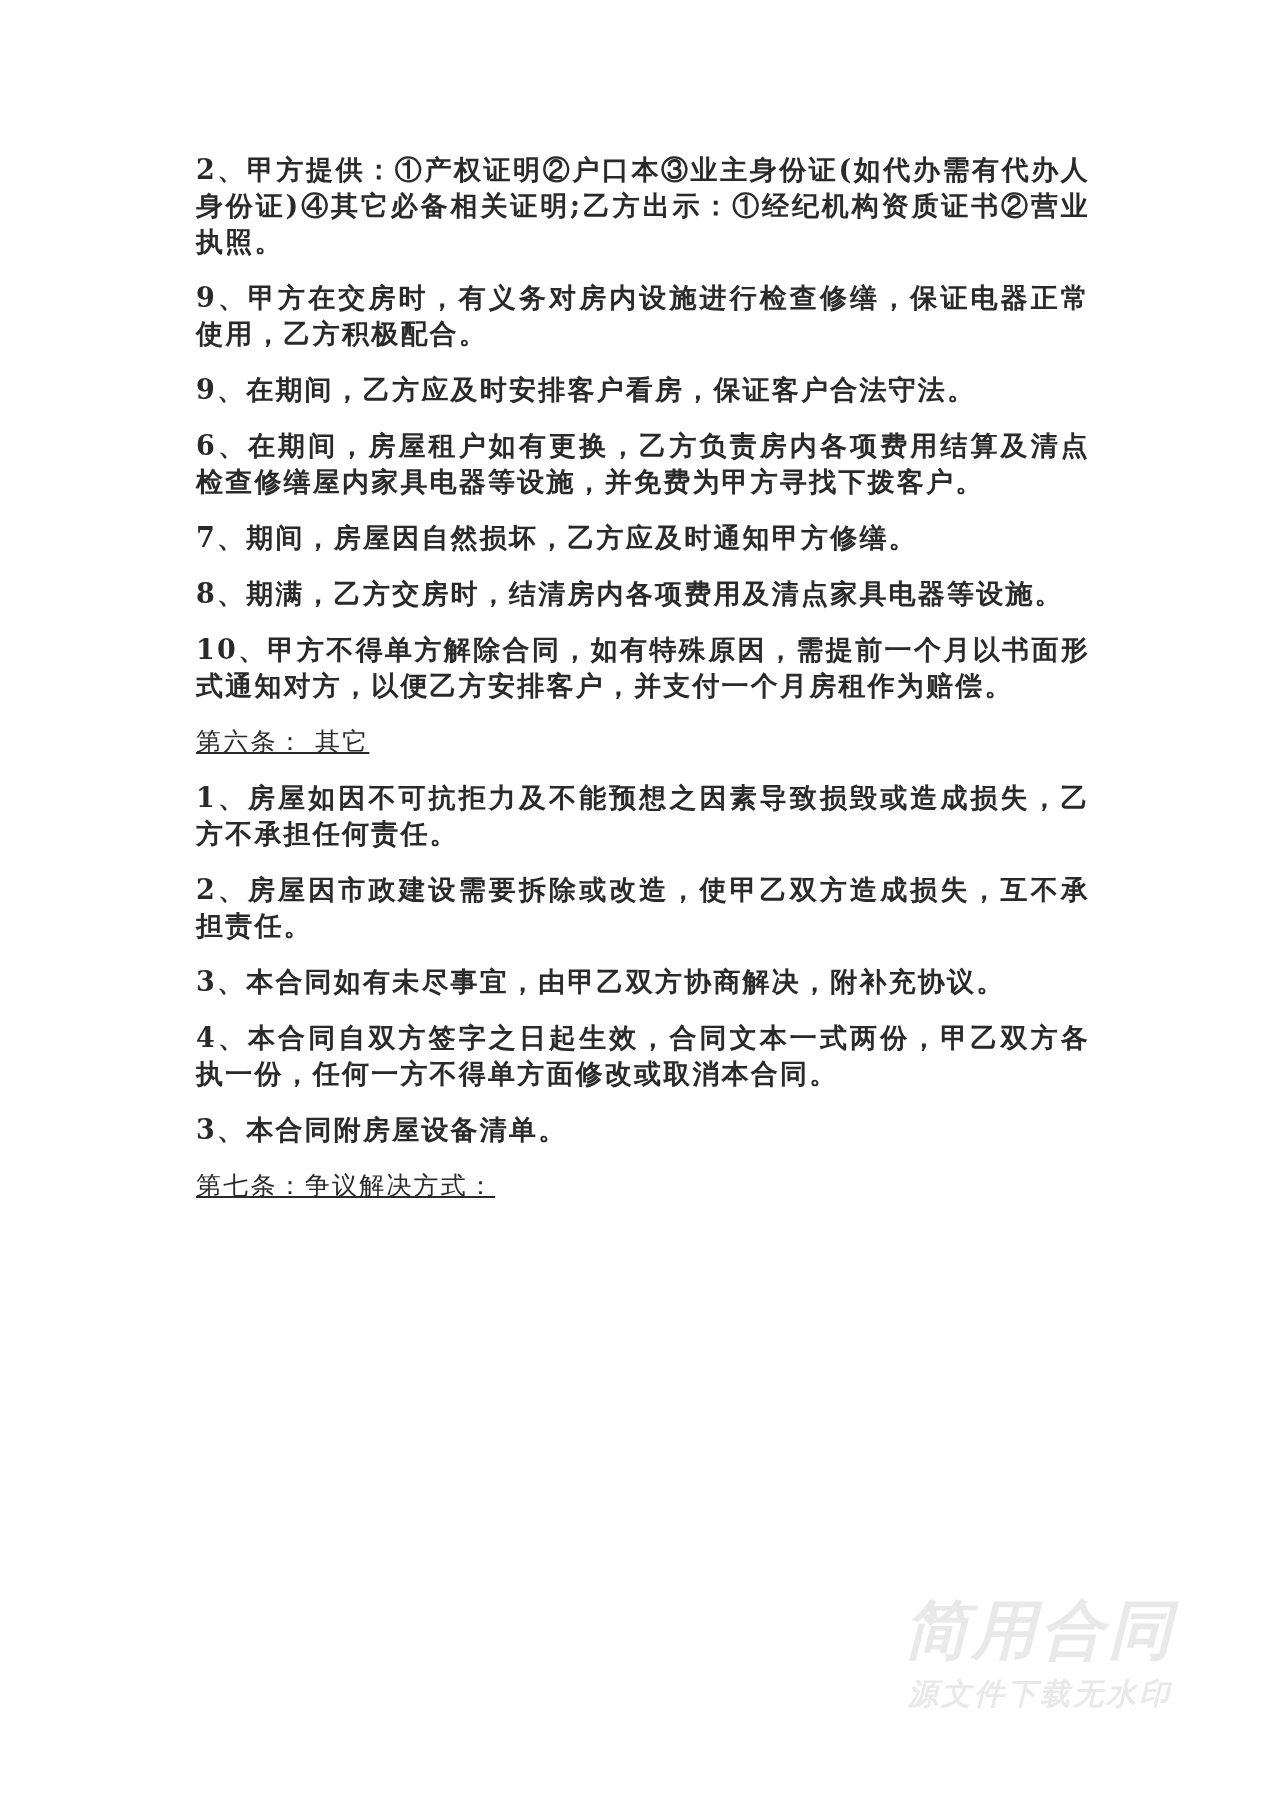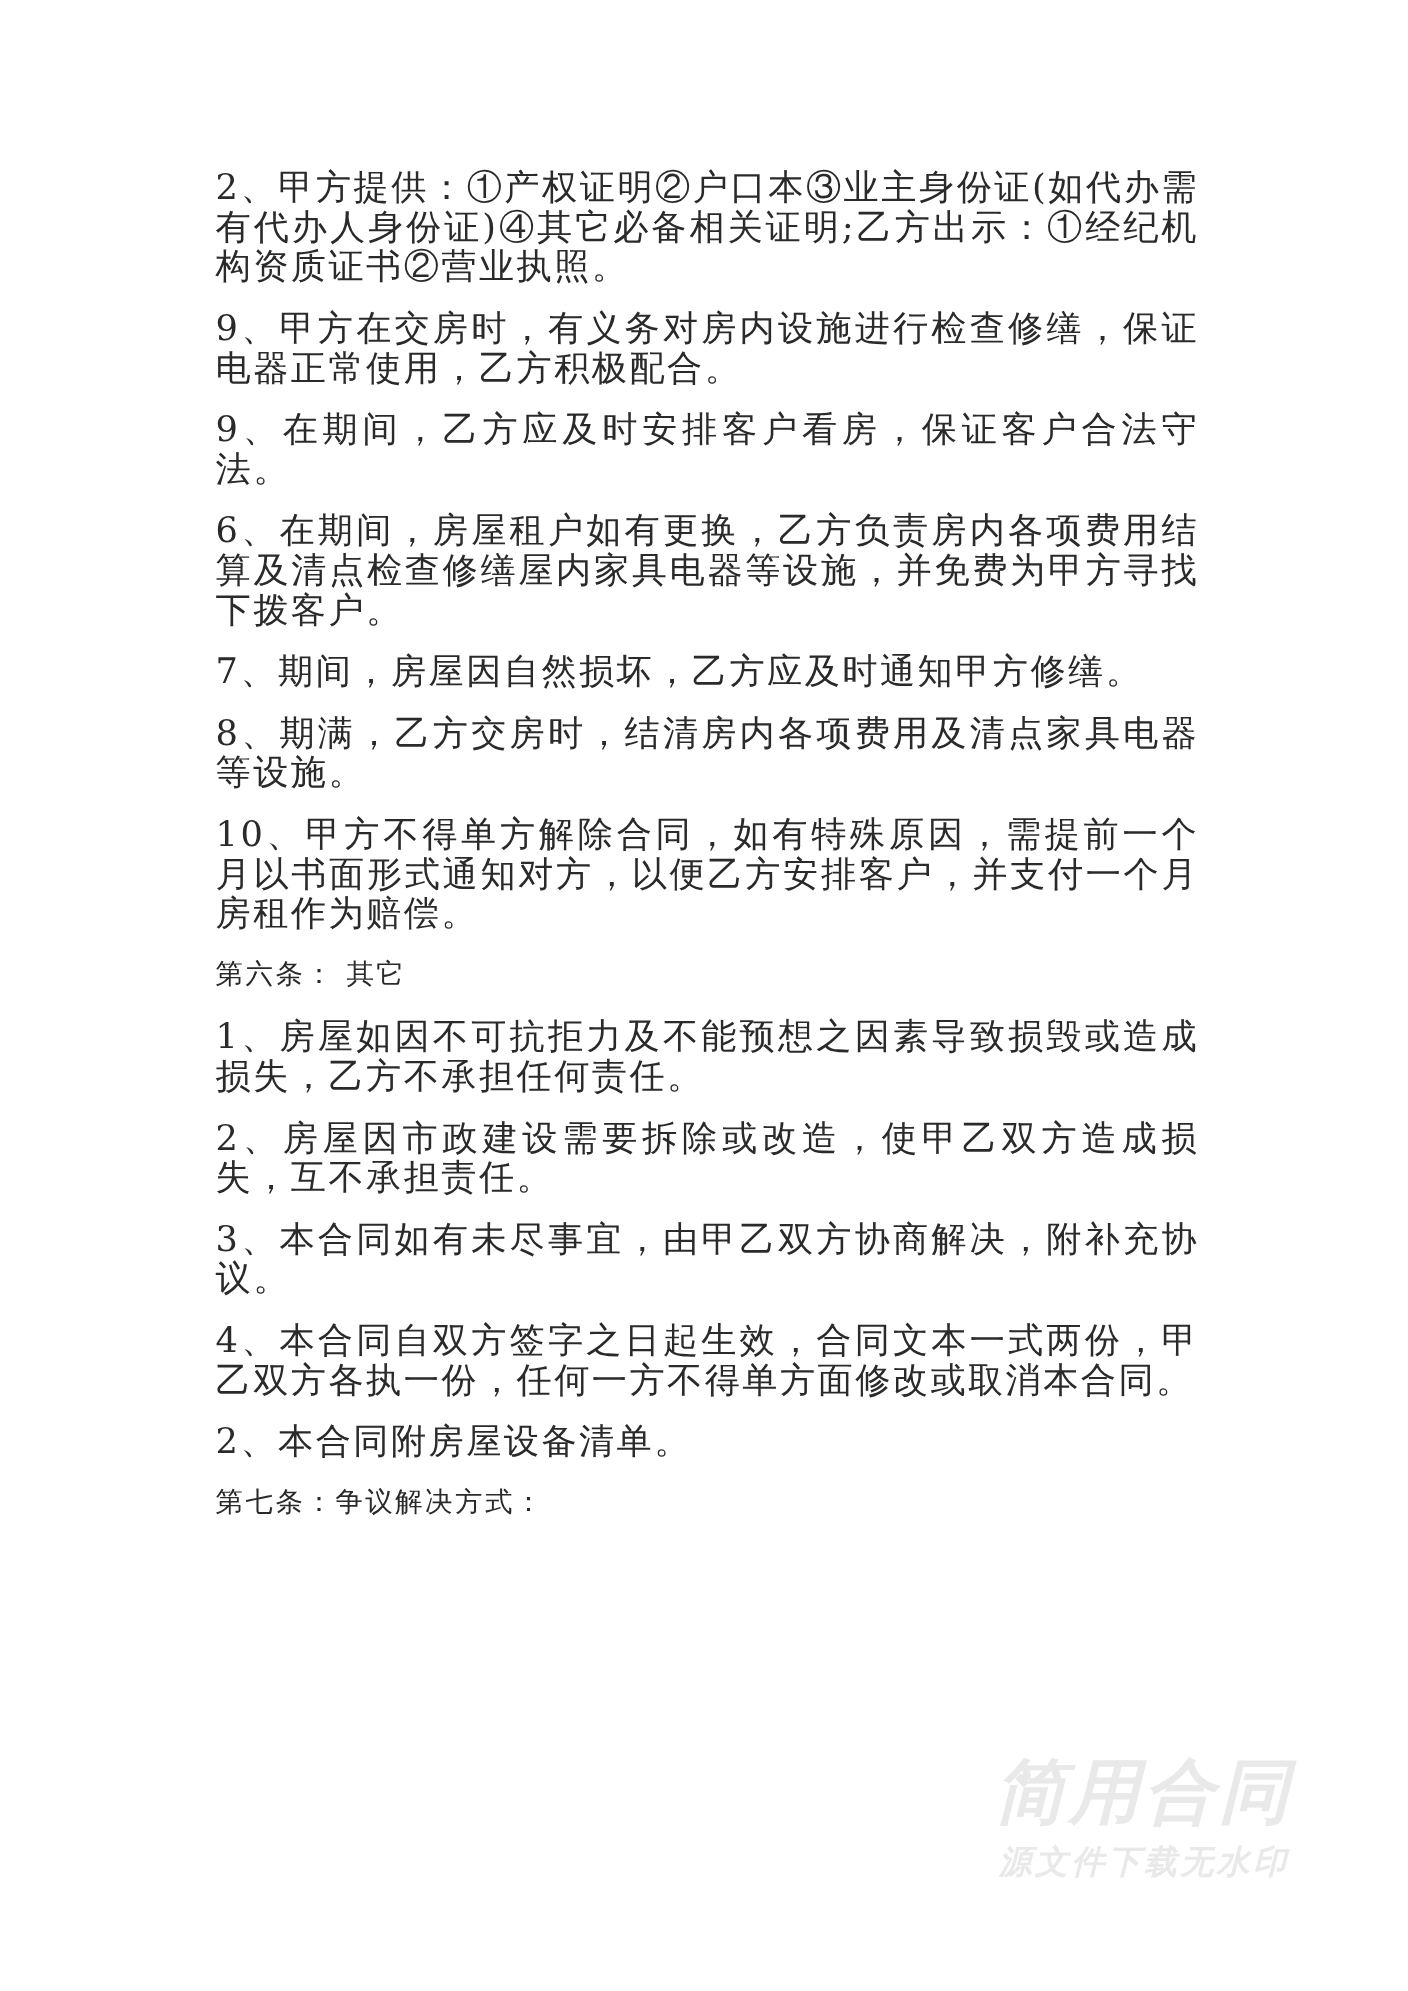--- a/index.html
+++ b/index.html
@@ -15,32 +15,34 @@
     font-family: "DejaVu Serif", "Liberation Serif", serif;
     color: #2a2a2a;
   }
   .page {
     position: absolute;
     left: 196px;
     top: 152px;
     width: 894px;
   }
   .para {
-    font-size: 32px;
+    font-size: 27px;
     line-height: 36px;
     letter-spacing: 2.2px;
     margin: 0 0 20px 0;
     text-align: justify;
     word-break: break-all;
+    font-weight: bold;
   }
   .heading {
     font-size: 25px;
     line-height: 36px;
     letter-spacing: 2.2px;
     margin: 0 0 20px 0;
+    text-decoration: underline;
   }
   .watermark {
     position: absolute;
     left: 880px;
     top: 1590px;
     width: 320px;
     text-align: center;
     color: #e9e9e9;
     font-family: "DejaVu Sans", "Liberation Sans", sans-serif;
     font-weight: bold;
@@ -69,20 +71,20 @@
   <p class="para">9、在期间，乙方应及时安排客户看房，保证客户合法守法。</p>
   <p class="para">6、在期间，房屋租户如有更换，乙方负责房内各项费用结算及清点检查修缮屋内家具电器等设施，并免费为甲方寻找下拨客户。</p>
   <p class="para">7、期间，房屋因自然损坏，乙方应及时通知甲方修缮。</p>
   <p class="para">8、期满，乙方交房时，结清房内各项费用及清点家具电器等设施。</p>
   <p class="para">10、甲方不得单方解除合同，如有特殊原因，需提前一个月以书面形式通知对方，以便乙方安排客户，并支付一个月房租作为赔偿。</p>
   <p class="heading">第六条： 其它</p>
   <p class="para">1、房屋如因不可抗拒力及不能预想之因素导致损毁或造成损失，乙方不承担任何责任。</p>
   <p class="para">2、房屋因市政建设需要拆除或改造，使甲乙双方造成损失，互不承担责任。</p>
   <p class="para">3、本合同如有未尽事宜，由甲乙双方协商解决，附补充协议。</p>
   <p class="para">4、本合同自双方签字之日起生效，合同文本一式两份，甲乙双方各执一份，任何一方不得单方面修改或取消本合同。</p>
-  <p class="para">2、本合同附房屋设备清单。</p>
+  <p class="para">3、本合同附房屋设备清单。</p>
   <p class="heading">第七条：争议解决方式：</p>
 </div>
 
 <div class="watermark">
   <div class="wm-title">简用合同</div>
   <div class="wm-sub">源文件下载无水印</div>
 </div>
 
 </body></html>

